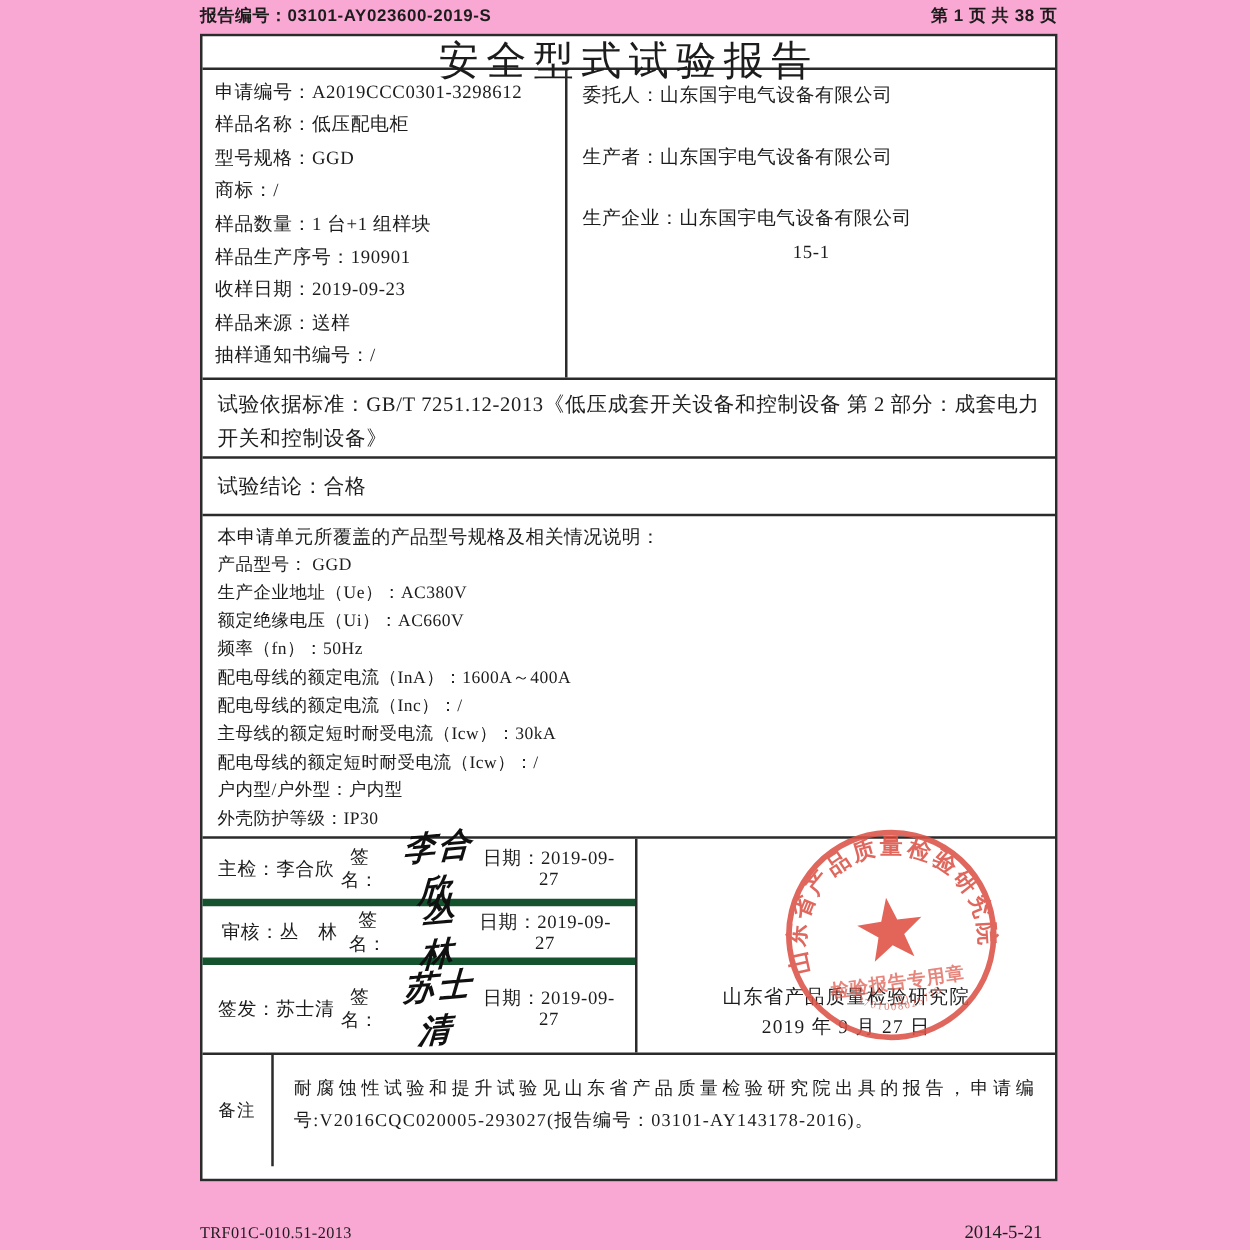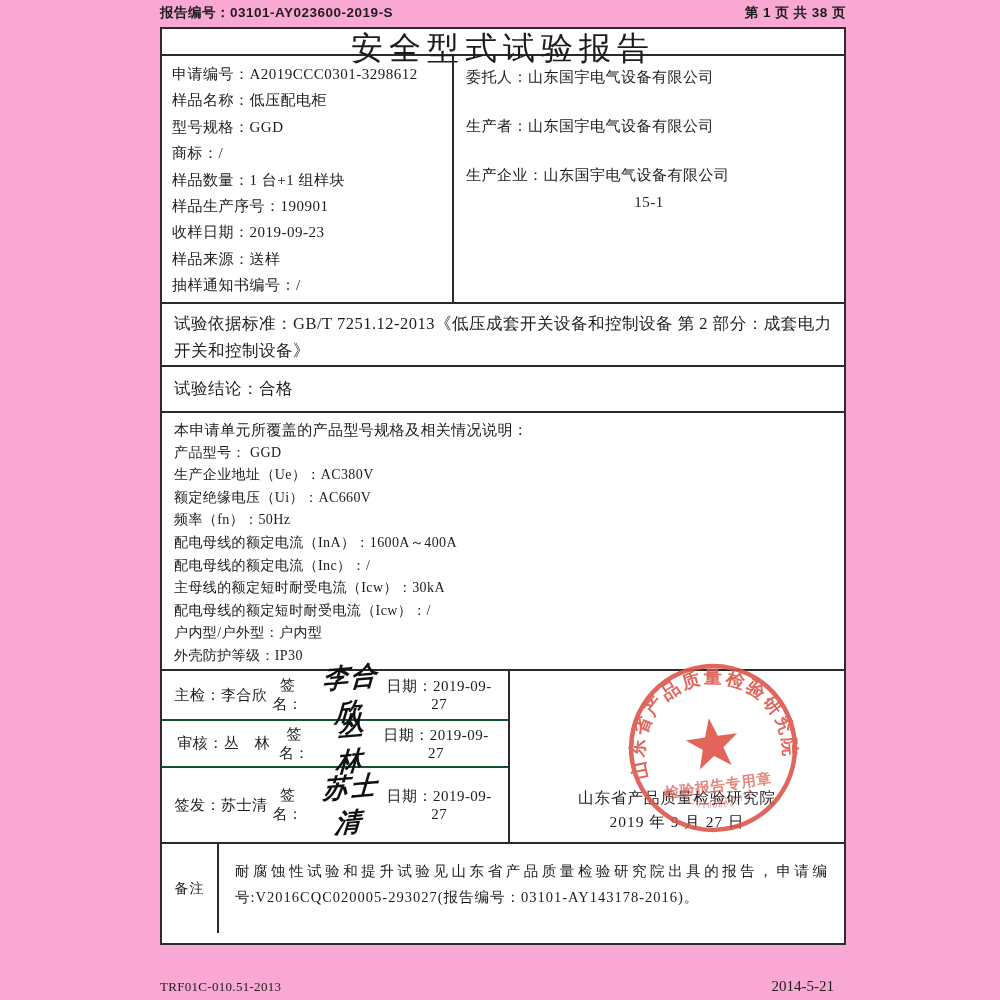--- a/index.html
+++ b/index.html
@@ -26,21 +26,21 @@
   .standards-box { height:63px; padding:6px 12px; font-size:16.5px; line-height:27px; letter-spacing:.5px; }
   .conclusion-box { height:46px; padding:11px 12px; font-size:16.5px; letter-spacing:.5px; }
 
   .product-box { height:258px; padding:6px 12px 0 12px; font-size:14px; }
   .product-box > div { line-height:22.6px; letter-spacing:.4px; }
   .product-box > div:first-child { font-size:15px; }
 
   .sign-section { height:173px; display:flex; position:relative; }
   .sign-left { width:348px; border-right:2px solid #2b2b2b; display:flex; flex-direction:column;text-align:center; }
   .sign-row { display:flex; align-items:center; padding:0 12px; font-size:15px; }
-  .sign-row + .sign-row { border-top:2px solid #14532d;font-family:Liberation Serif, serif; }
+  .sign-row + .sign-row { border-top:6px solid #14532d;font-family:Liberation Serif, serif; }
   .sr1 { height:48px; } .sr2 { height:47px; } .sr3 { flex:1; }
   .sig-role { width:108px; letter-spacing:.5px; }
   .sig-label { margin-right:6px; }
   .sig-script { font-style:italic; font-weight:bold; font-size:26px; display:inline-block; transform:rotate(-5deg) skewX(-8deg); letter-spacing:2px; color:#101010; }
   .sig-date { margin-left:auto; padding-right:4px; letter-spacing:.5px; }
   .sign-right { flex:1; display:flex; flex-direction:column; justify-content:flex-end; align-items:center; padding-bottom:8px; font-size:15.5px; }
   .sign-right > div { line-height:24px; letter-spacing:1px; }
 
   .stamp { position:absolute; left:460px; top:628px; width:182px; height:182px; transform:rotate(-8deg); opacity:.88; z-index:5; pointer-events:none; }
   .stamp-ring { fill:none; stroke:#dc5347; stroke-width:5; }

